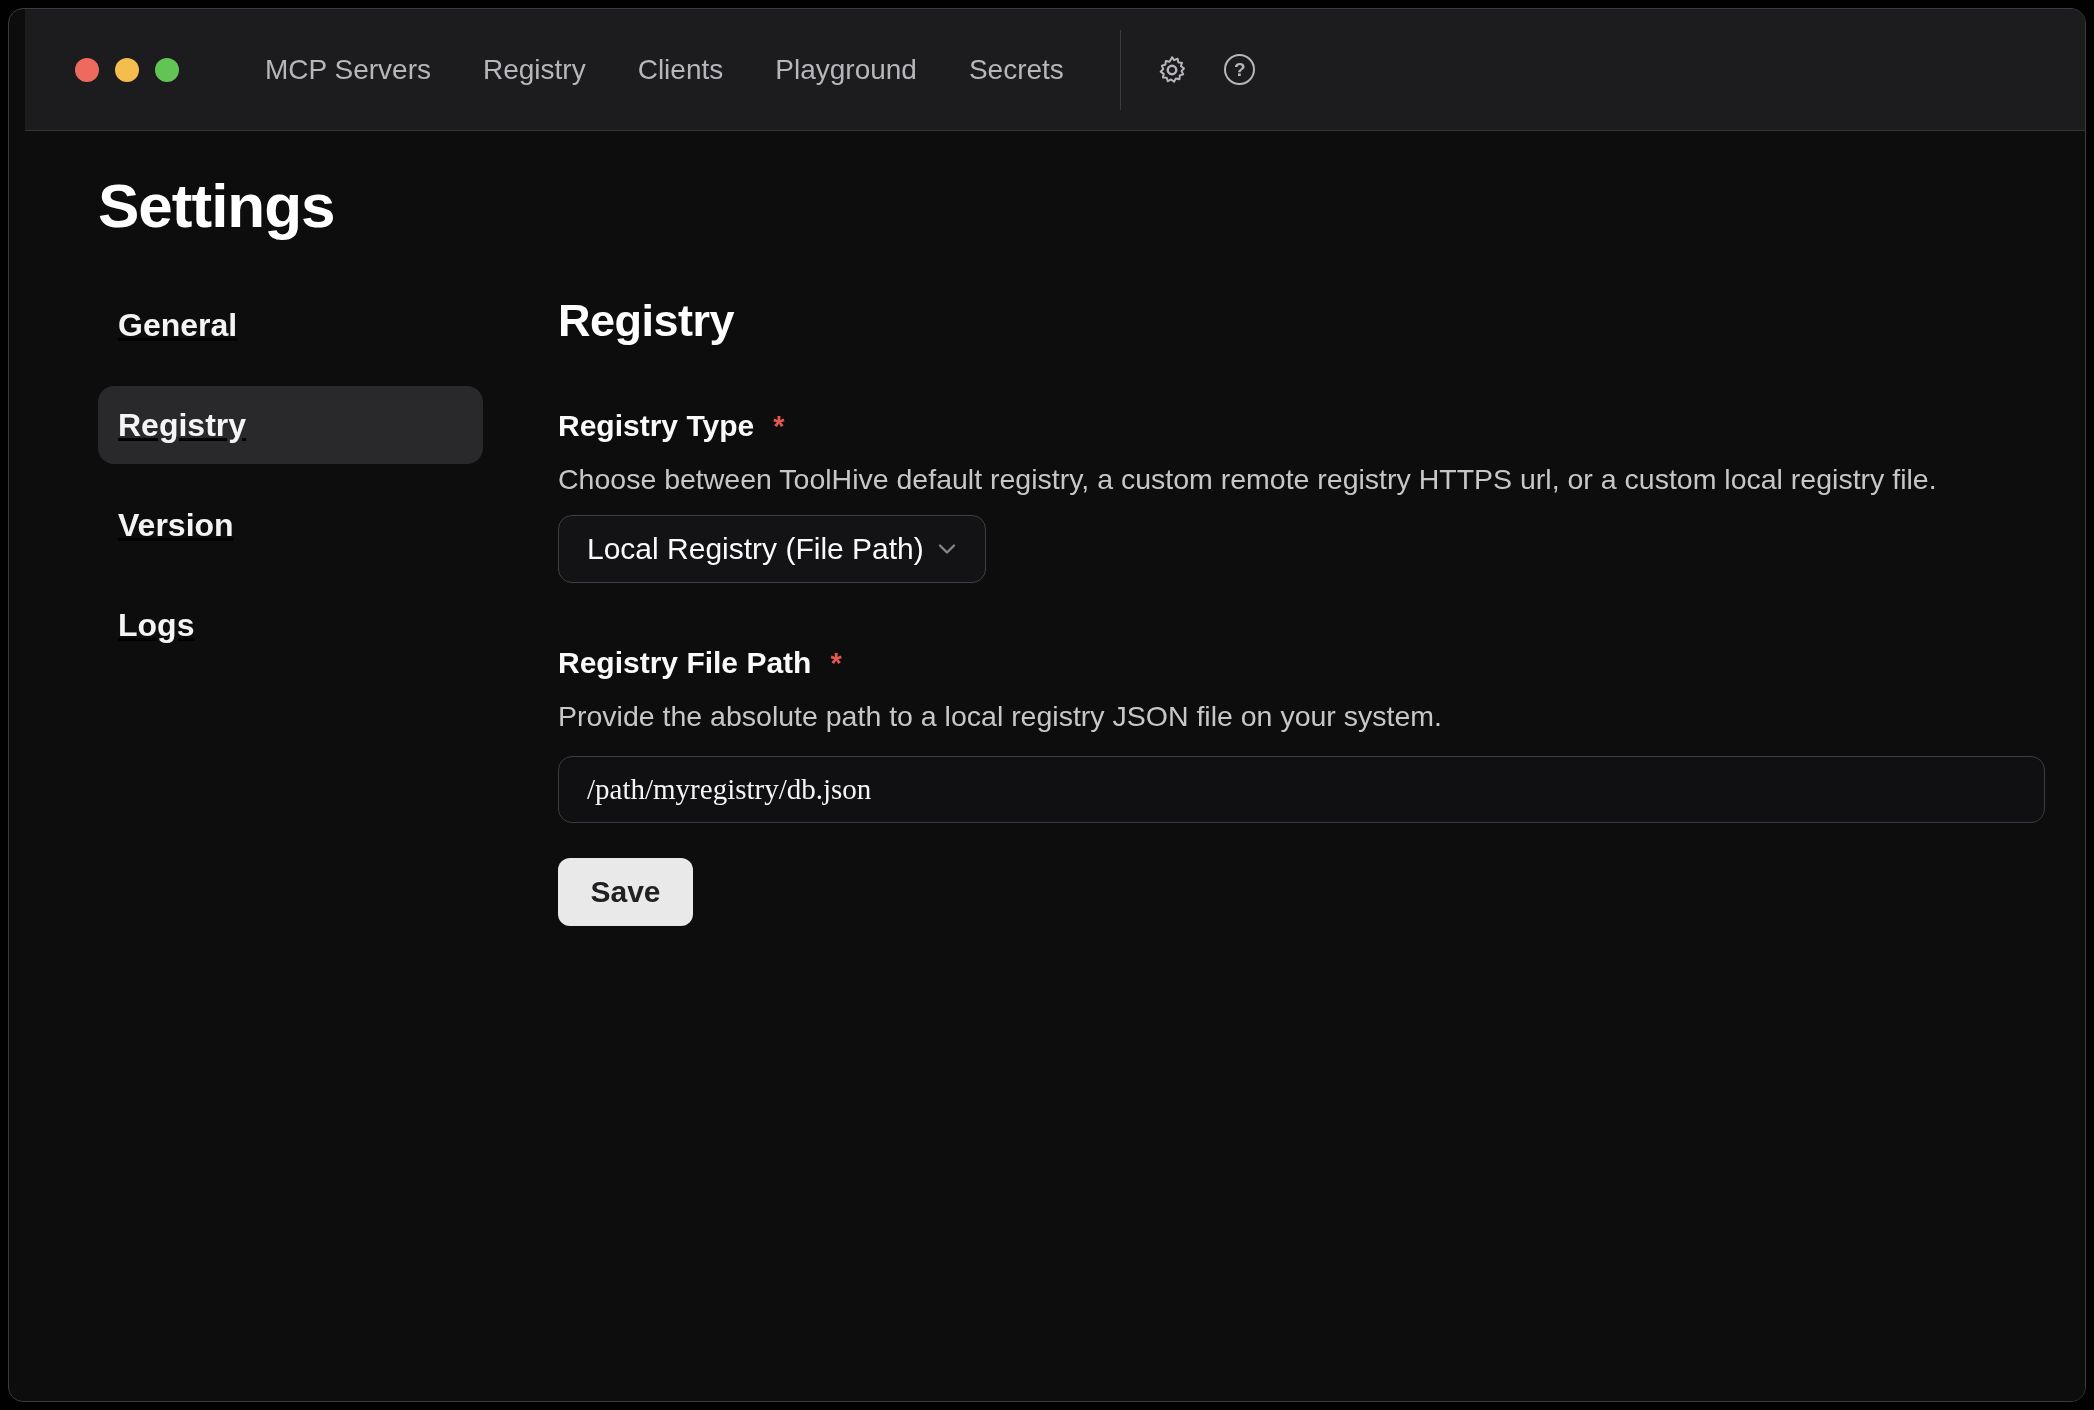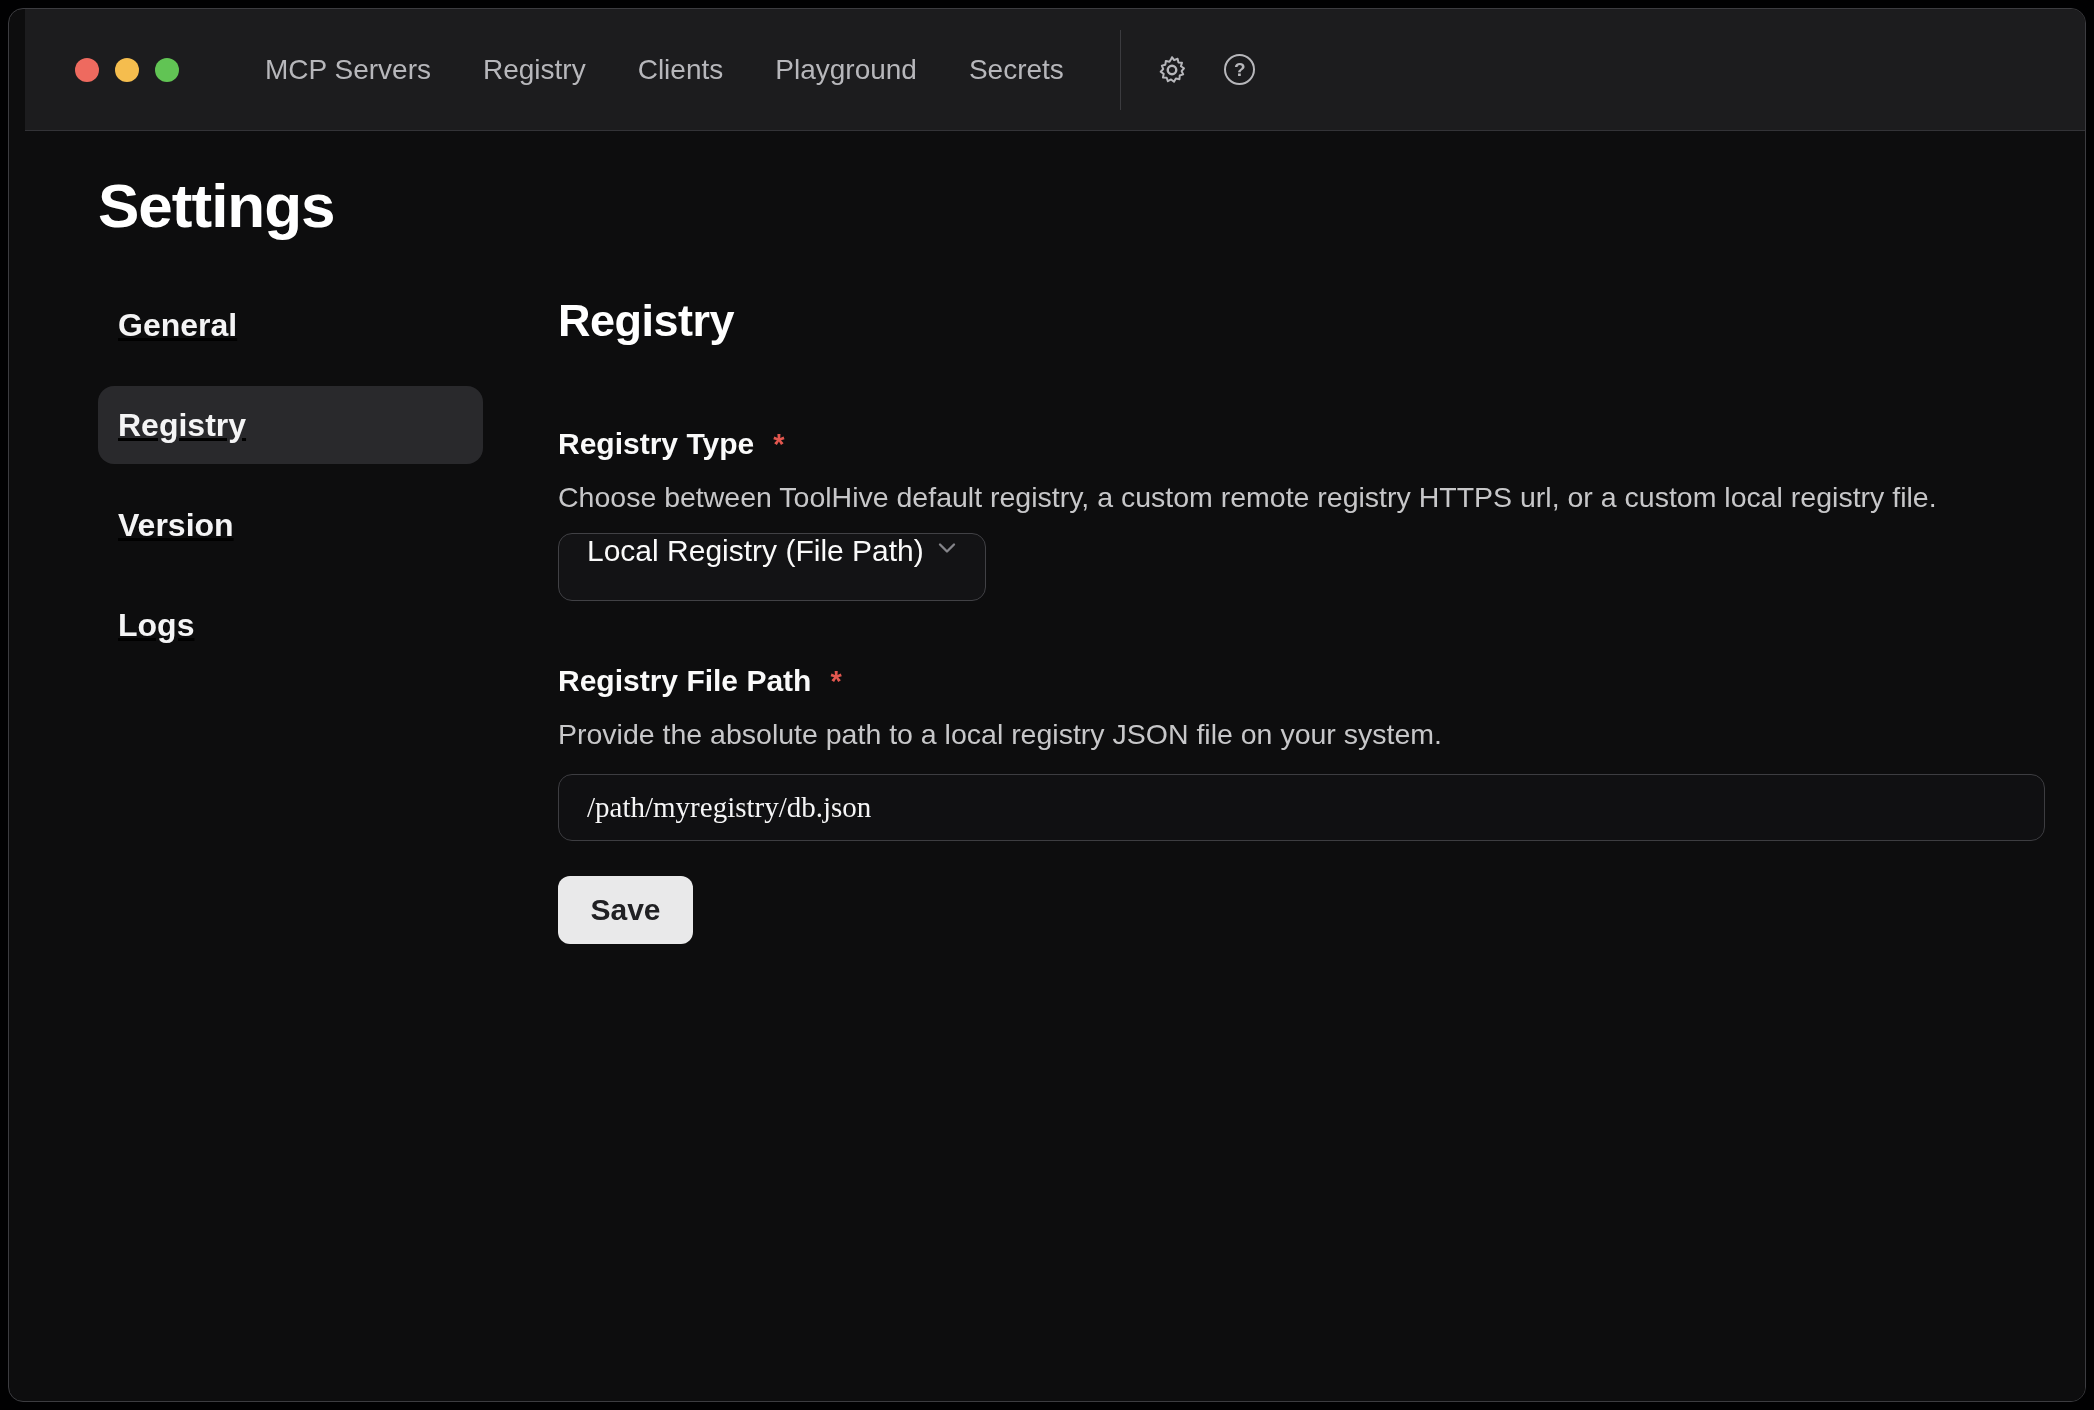--- a/index.html
+++ b/index.html
@@ -104,21 +104,21 @@
     font-size: 45px;
     font-weight: 700;
     color: #ffffff;
     letter-spacing: -0.5px;
     line-height: 1;
     margin-top: 12px;
   }
   .field-label-row {
     display: flex;
     align-items: baseline;
-    margin-top: 84px;
+    margin-top: 66px;
   }
   .field-label-row.second { margin-top: 63px; }
   .field-label {
     font-size: 30px;
     font-weight: 600;
     color: #fafafa;
   }
   .required-asterisk {
     margin-left: 19px;
     font-size: 29px;
@@ -132,20 +132,21 @@
     line-height: 1.2;
   }
   .select-control {
     margin-top: 19px;
     width: 428px;
     height: 68px;
     border: 1px solid #414145;
     border-radius: 14px;
     background: #131315;
     display: flex;
+    align-items: center;
     justify-content: space-between;
     padding: 0 24px 0 28px;
     cursor: pointer;
   }
   .select-value {
     font-size: 30px;
     color: #fafafa;
   }
   .chevron { color: #85858a; display: flex; }
   .text-input {

